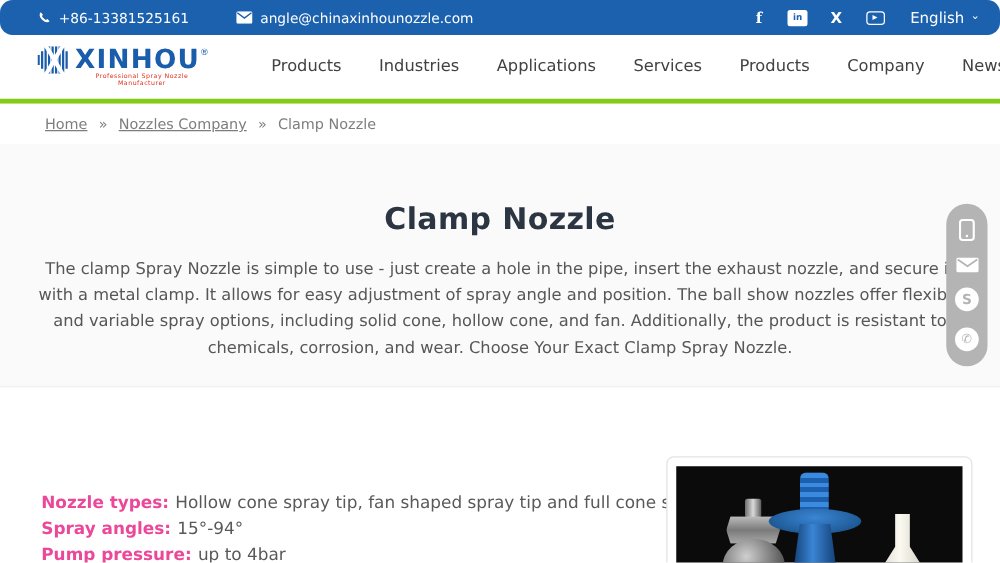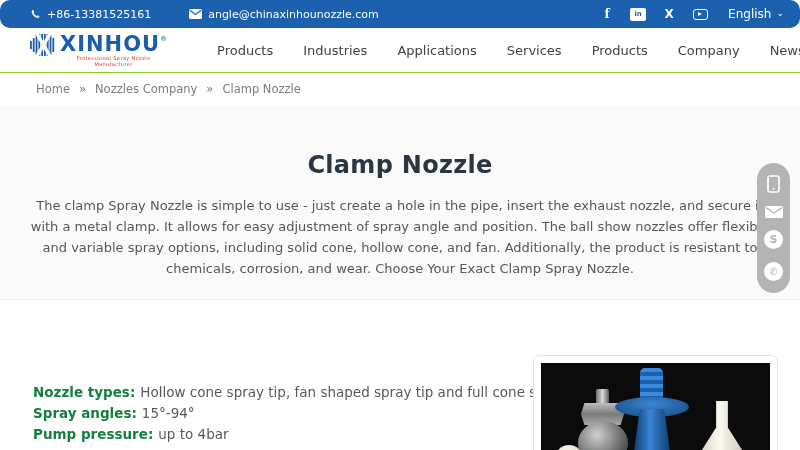--- a/index.html
+++ b/index.html
@@ -23,48 +23,48 @@
             display:flex; align-items:center; justify-content:center; }
   .soc-yt i { display:block; width:0; height:0; border-left:4px solid #fff;
               border-top:2.5px solid transparent; border-bottom:2.5px solid transparent; }
   .lang { display:flex; align-items:center; gap:5px; font-size:12px; margin-right:16px; cursor:pointer; }
   .lang .chev { font-size:9px; transform:translateY(-1px); }
   .quote-btn { height:28px; width:95px; background:#e50e2e; color:#fff; border:none;
                font-size:10.5px; font-weight:bold; letter-spacing:0.5px; cursor:pointer;
                margin-right:30px; font-family:inherit; }
 
   
-  .header { height:45px; background:#fff; display:flex; align-items:center;
-            padding:0 30px; border-bottom:1px solid #84cc16; }
+  .header { height:55px; background:#fff; display:flex; align-items:center;
+            padding:0 30px; border-bottom:4px solid #84cc16; }
   .logo { display:flex; align-items:flex-start; gap:4px; cursor:pointer; }
   .logo-txt-wrap { display:flex; flex-direction:column; }
   .logo-row { display:flex; align-items:flex-start; }
   .logo-name { color:#1a5dab; font-weight:bold; font-size:21px; letter-spacing:1px; line-height:20px; }
   .logo-reg { color:#1a5dab; font-size:7px; margin-top:1px; }
   .logo-tag { color:#e0301e; font-size:5px; letter-spacing:0.4px; text-align:center; margin-top:1px; }
   .nav { display:flex; gap:30px; margin-left:50px; }
   .nav span { font-size:13px; color:#424242; cursor:pointer; white-space:nowrap; }
 
   
   .crumbbar { height:32px; background:#fff; display:flex; align-items:center; padding-left:36px; }
   .crumbbar span { font-size:11.5px; color:#7d7d7d; }
   .crumb-sep { margin:0 9px; font-size:10px; }
-  .crumb-link { cursor:pointer; }
+  .crumb-link { cursor:pointer;text-decoration:underline; }
 
   
   .hero { height:195px; background:#fafafa; border-bottom:1px solid #ededed;
           text-align:center; padding-top:46px; }
   .hero h1 { font-size:24px; font-weight:600; color:#2b3642; letter-spacing:0.3px; }
   .hero p { width:748px; margin:16px auto 0; font-size:13px; line-height:21px; color:#575757; }
 
   
   .content { position:relative; height:150px; background:#fff; }
   .specs { position:absolute; left:33px; top:82px; }
   .spec-row { font-size:13.5px; line-height:21px; color:#595959; }
-  .spec-row b { color:#15803d; font-weight:bold; margin-right:5px; }
+  .spec-row b { color:#ec4899; font-weight:bold; margin-right:5px; }
 
   
   .product-card { position:absolute; left:533px; top:55px; width:245px; height:210px;
                   background:#fff; border:1px solid #e3e3e3; border-radius:6px; padding:7px; }
   .photo { position:relative; width:100%; height:100%; background:#0b0b0b; overflow:hidden; }
   .photo div { position:absolute; }
   
   .nz-tube { left:99px; top:5px; width:23px; height:36px; border-radius:5px 5px 2px 2px;
              background:repeating-linear-gradient(180deg,#3a8ade 0 4px,#1b5fae 4px 8px); }
   .nz-wing { left:74px; top:34px; width:74px; height:20px; border-radius:50%;

